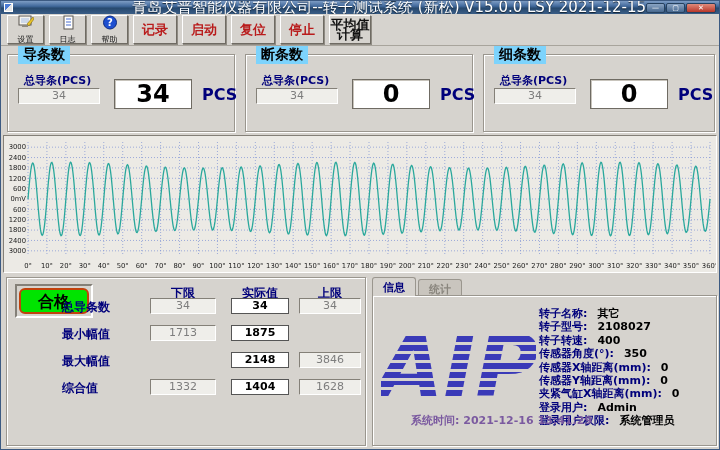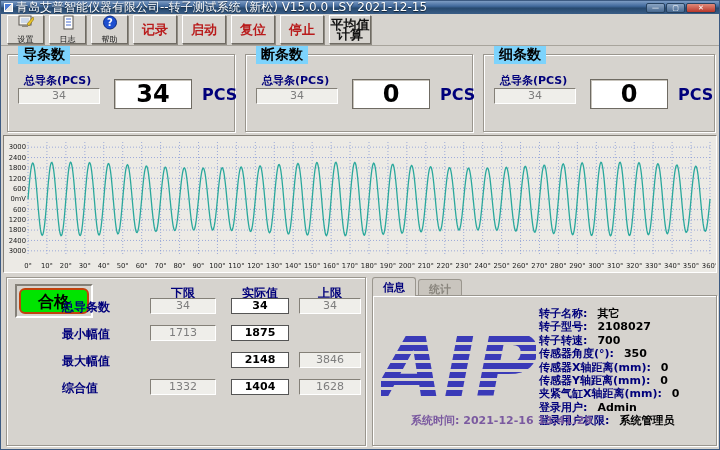--- a/index.html
+++ b/index.html
@@ -4,21 +4,21 @@
 <style>
   * { margin:0; padding:0; box-sizing:border-box; }
   html,body { width:720px; height:450px; overflow:hidden; }
   body { font-family:"DejaVu Sans","Liberation Sans",sans-serif; background:#d6d3ce; position:relative; border:1px solid #3c5a82; }
 
   
   .titlebar { position:absolute; left:0; top:0; width:100%; height:13px;
     background:linear-gradient(180deg,#7d9cc4 0%,#41699c 40%,#27496f 55%,#3a5d86 100%);
     display:flex; align-items:center; padding:0 3px; }
   .app-icon { width:9px; height:9px; background:linear-gradient(135deg,#4d7dd6 50%,#e6e6e6 50%); border:1px solid #fff; margin-right:3px; flex:0 0 auto; }
-  .win-title { color:#fff; font-size:12px; line-height:13px; white-space:nowrap; text-shadow:0 1px 1px #123; flex:1 1 auto; overflow:hidden; }
+  .win-title { color:#fff; font-size:15px; line-height:13px; white-space:nowrap; text-shadow:0 1px 1px #123; flex:1 1 auto; overflow:hidden;text-align:right; }
   .win-btns { display:flex; gap:1px; }
   .win-btn { width:19px; height:10px; font-size:7px; line-height:9px; text-align:center; color:#fff;
     background:linear-gradient(180deg,#8aa4c4,#47688f); border:1px solid #26415f; border-radius:2px; cursor:default; }
   .win-btn.close { background:linear-gradient(180deg,#e08a7a,#b8372a); width:30px; }
 
   
   .toolbar { position:absolute; left:0; top:13px; width:100%; height:32px; background:#d6d3ce;
     border-bottom:1px solid #a8a49c; display:flex; align-items:center; padding-left:6px; gap:5px; }
   .tbtn { height:29px; background:#d6d3ce; border:1px solid; border-color:#ffffff #6f6b63 #6f6b63 #ffffff;
     box-shadow:1px 1px 0 #8f8b83; display:flex; flex-direction:column; align-items:center; justify-content:center; cursor:pointer; }
@@ -303,21 +303,21 @@
           <pattern id="stripes" width="6" height="9" patternUnits="userSpaceOnUse">
             <rect width="6" height="6" fill="#3a3ab8"></rect>
           </pattern>
         </defs>
         <text x="-4" y="78" font-size="86" font-weight="bold" font-style="italic" font-family="DejaVu Sans, sans-serif" fill="url(#stripes)">AIP</text>
       </svg>
     </div>
     <div class="info-fields">
         <div class="info-line"><span class="lab">转子名称:</span><span class="val">其它</span></div>
         <div class="info-line"><span class="lab">转子型号:</span><span class="val">2108027</span></div>
-        <div class="info-line"><span class="lab">转子转速:</span><span class="val">700</span></div>
+        <div class="info-line"><span class="lab">转子转速:</span><span class="val">400</span></div>
         <div class="info-line"><span class="lab">传感器角度(°):</span><span class="val">350</span></div>
         <div class="info-line"><span class="lab">传感器X轴距离(mm):</span><span class="val">0</span></div>
         <div class="info-line"><span class="lab">传感器Y轴距离(mm):</span><span class="val">0</span></div>
         <div class="info-line"><span class="lab">夹紧气缸X轴距离(mm):</span><span class="val">0</span></div>
         <div class="info-line"><span class="lab">登录用户:</span><span class="val">Admin</span></div>
         <div class="info-line"><span class="lab">登录用户权限:</span><span class="val">系统管理员</span></div>
       </div>
     <div class="sys-time">
       <span>系统时间:</span>
       <span>2021-12-16 13:41:29</span>

